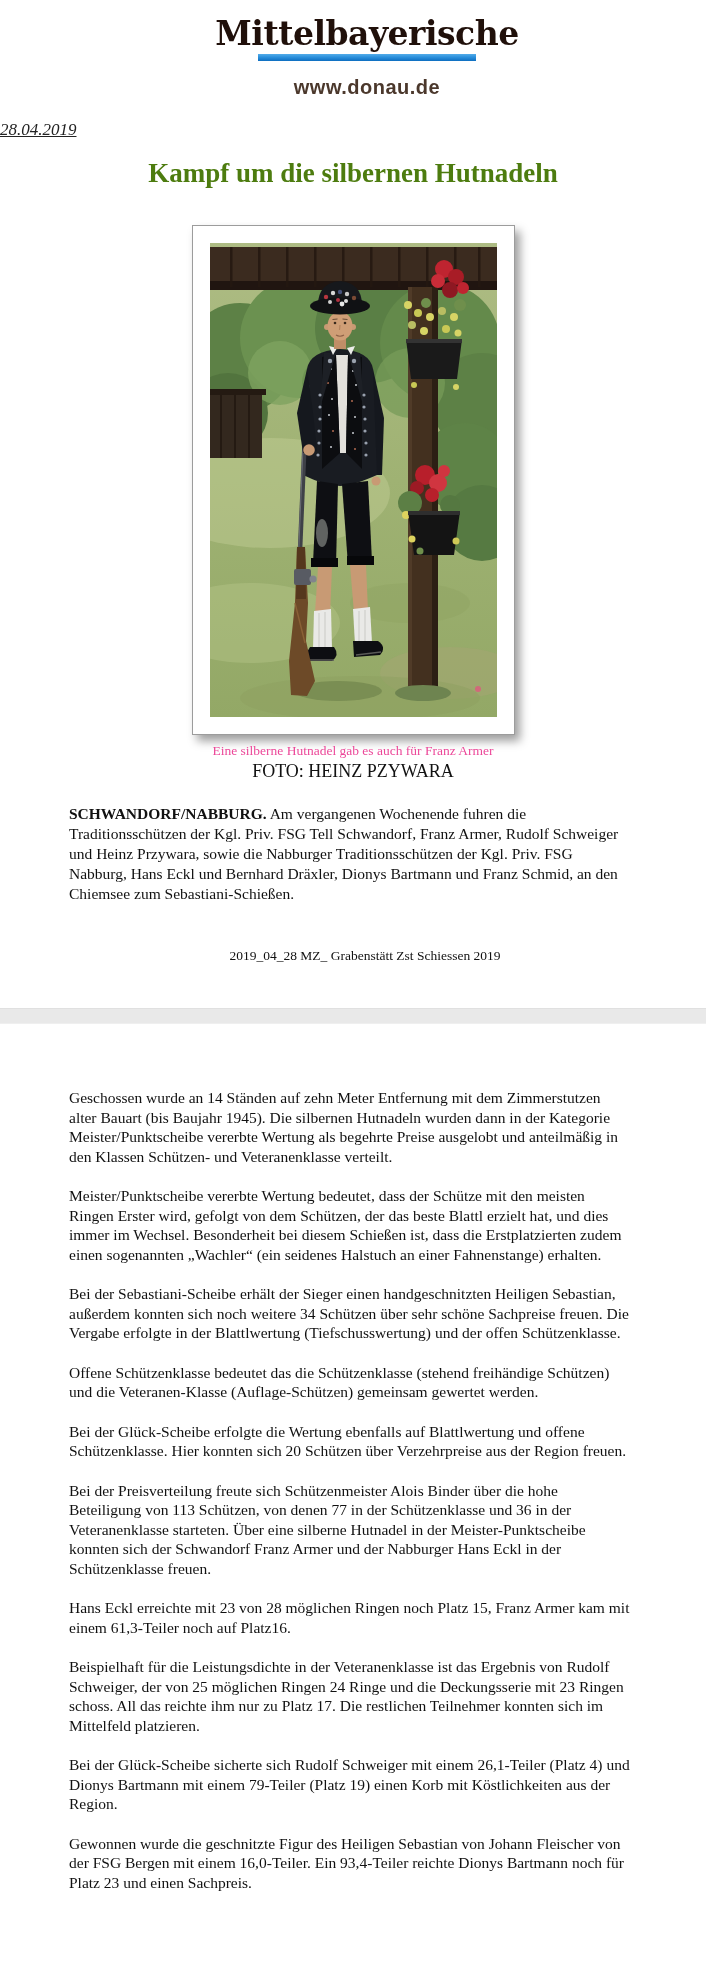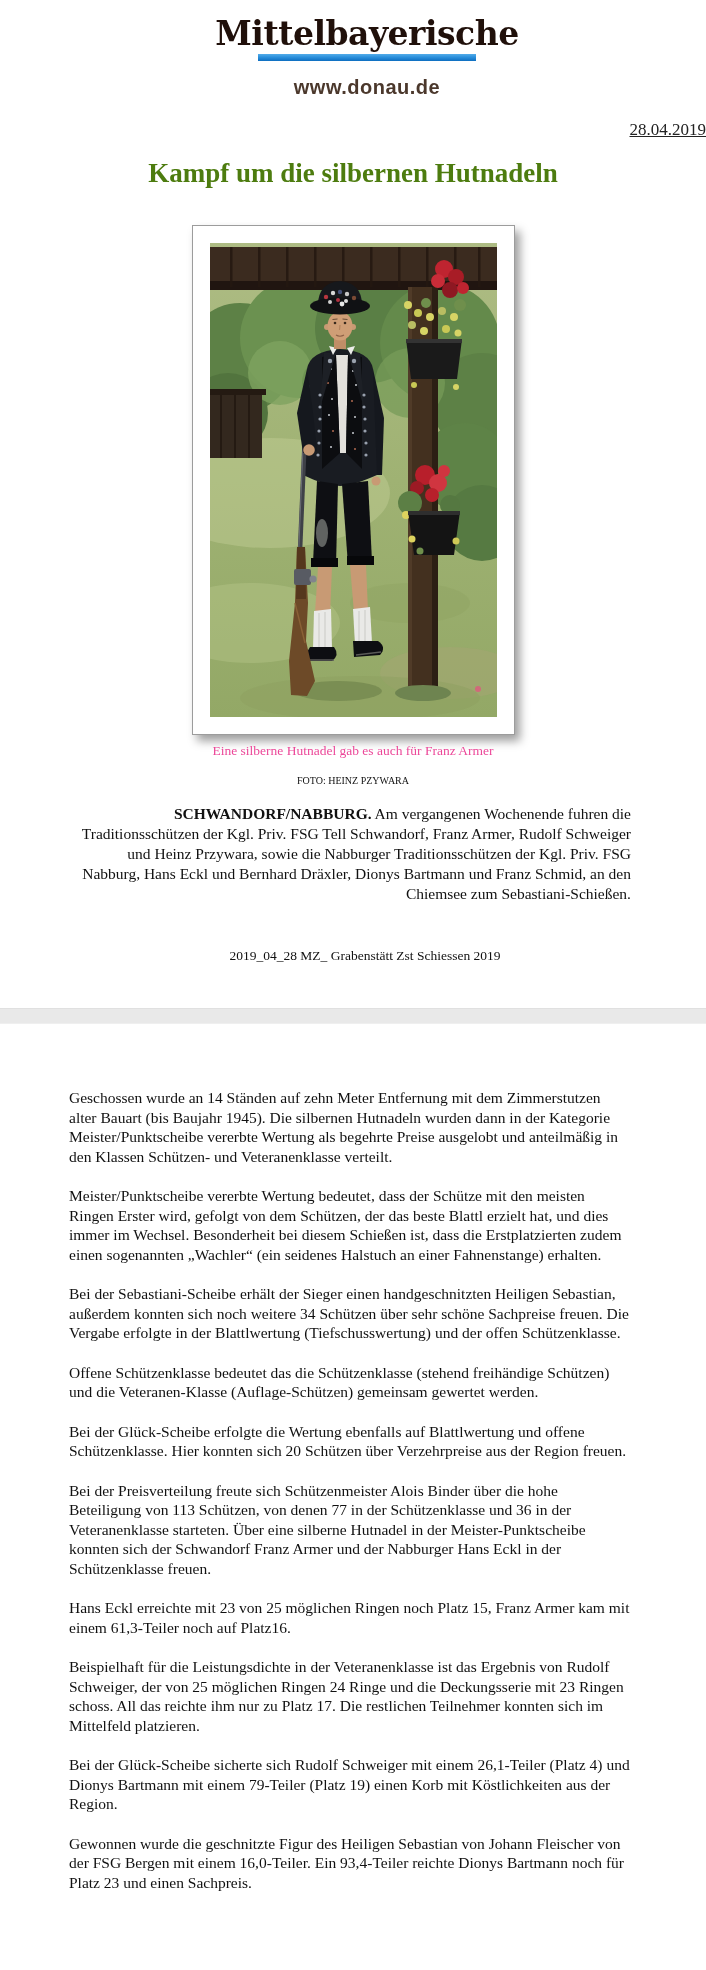--- a/index.html
+++ b/index.html
@@ -18,46 +18,46 @@
     width:218px;height:7px;margin:2px auto 0 auto;
     background:linear-gradient(#53ace9 0%, #2b90dc 45%, #0e6ec0 100%);
     text-align:center;overflow:hidden;
   }
   .website{
     margin-top:15px;font-family:Liberation Sans, sans-serif;font-weight:700;
     font-size:20px;color:#4b382c;letter-spacing:0.5px;
   }
   
   .date{
-    position:absolute;top:120px;left:0;width:706px;text-align:right;
-    font-size:17px;text-decoration:underline;color:#222;
+    position:absolute;top:120px;left:0;width:706px;text-align:left;
+    font-size:17px;text-decoration:underline;color:#222;font-style:italic;
   }
   .title{
     position:absolute;top:158px;left:0;width:706px;margin:0;text-align:center;
     font-size:27px;font-weight:700;color:#4d7c0f;
   }
   
   .photo-frame{
     position:absolute;left:192px;top:225px;width:323px;height:510px;margin:0;
     background:#fff;border:1px solid #9c9c9c;box-sizing:border-box;padding:17px;
     box-shadow:5px 6px 9px rgba(0,0,0,0.38);
   }
   .photo-frame svg{display:block;width:287px;height:474px;}
   .caption{
     position:absolute;top:743px;left:0;width:706px;text-align:center;
     font-size:13.5px;color:#ec4899;
   }
   .credit{
     position:absolute;top:761px;left:0;width:706px;text-align:center;
-    font-size:10px;color:#111;margin-top:14px;
+    font-size:18px;color:#111;
   }
   
   .lead{
     position:absolute;top:804px;left:69px;width:562px;margin:0;
-    font-size:15.5px;line-height:20px;text-align:right;
+    font-size:15.5px;line-height:20px;
   }
   .lead strong{font-weight:700;}
   .fileline{
     position:absolute;top:948px;left:0;width:706px;text-align:center;
     font-size:13.5px;color:#111;margin-left:12px;
   }
   .page-break{
     position:absolute;top:1008px;left:0;width:706px;height:14px;
     background:#e9e9e9;border-top:1px solid #e0e0e0;border-bottom:1px solid #efefef;
   }
@@ -304,19 +304,19 @@
 
   <div class="page-break"></div>
 
   <div class="body-text">
     <p>Geschossen wurde an 14 Ständen auf zehn Meter Entfernung mit dem Zimmerstutzen alter Bauart (bis Baujahr 1945). Die silbernen Hutnadeln wurden dann in der Kategorie Meister/Punktscheibe vererbte Wertung als begehrte Preise ausgelobt und anteilmäßig in den Klassen Schützen- und Veteranenklasse verteilt.</p>
     <p>Meister/Punktscheibe vererbte Wertung bedeutet, dass der Schütze mit den meisten Ringen Erster wird, gefolgt von dem Schützen, der das beste Blattl erzielt hat, und dies immer im Wechsel. Besonderheit bei diesem Schießen ist, dass die Erstplatzierten zudem einen sogenannten „Wachler“ (ein seidenes Halstuch an einer Fahnenstange) erhalten.</p>
     <p>Bei der Sebastiani-Scheibe erhält der Sieger einen handgeschnitzten Heiligen Sebastian, außerdem konnten sich noch weitere 34 Schützen über sehr schöne Sachpreise freuen. Die Vergabe erfolgte in der Blattlwertung (Tiefschusswertung) und der offen Schützenklasse.</p>
     <p>Offene Schützenklasse bedeutet das die Schützenklasse (stehend freihändige Schützen) und die Veteranen-Klasse (Auflage-Schützen) gemeinsam gewertet werden.</p>
     <p>Bei der Glück-Scheibe erfolgte die Wertung ebenfalls auf Blattlwertung und offene Schützenklasse. Hier konnten sich 20 Schützen über Verzehrpreise aus der Region freuen.</p>
     <p>Bei der Preisverteilung freute sich Schützenmeister Alois Binder über die hohe Beteiligung von 113 Schützen, von denen 77 in der Schützenklasse und 36 in der Veteranenklasse starteten. Über eine silberne Hutnadel in der Meister-Punktscheibe konnten sich der Schwandorf Franz Armer und der Nabburger Hans Eckl in der Schützenklasse freuen.</p>
-    <p>Hans Eckl erreichte mit 23 von 25 möglichen Ringen noch Platz 15, Franz Armer kam mit einem 61,3-Teiler noch auf Platz16.</p>
+    <p>Hans Eckl erreichte mit 23 von 28 möglichen Ringen noch Platz 15, Franz Armer kam mit einem 61,3-Teiler noch auf Platz16.</p>
     <p>Beispielhaft für die Leistungsdichte in der Veteranenklasse ist das Ergebnis von Rudolf Schweiger, der von 25 möglichen Ringen 24 Ringe und die Deckungsserie mit 23 Ringen schoss. All das reichte ihm nur zu Platz 17. Die restlichen Teilnehmer konnten sich im Mittelfeld platzieren.</p>
     <p>Bei der Glück-Scheibe sicherte sich Rudolf Schweiger mit einem 26,1-Teiler (Platz 4) und Dionys Bartmann mit einem 79-Teiler (Platz 19) einen Korb mit Köstlichkeiten aus der Region.</p>
     <p>Gewonnen wurde die geschnitzte Figur des Heiligen Sebastian von Johann Fleischer von der FSG Bergen mit einem 16,0-Teiler. Ein 93,4-Teiler reichte Dionys Bartmann noch für Platz 23 und einen Sachpreis.</p>
   </div>
 
 </div>
 
 </body></html>

